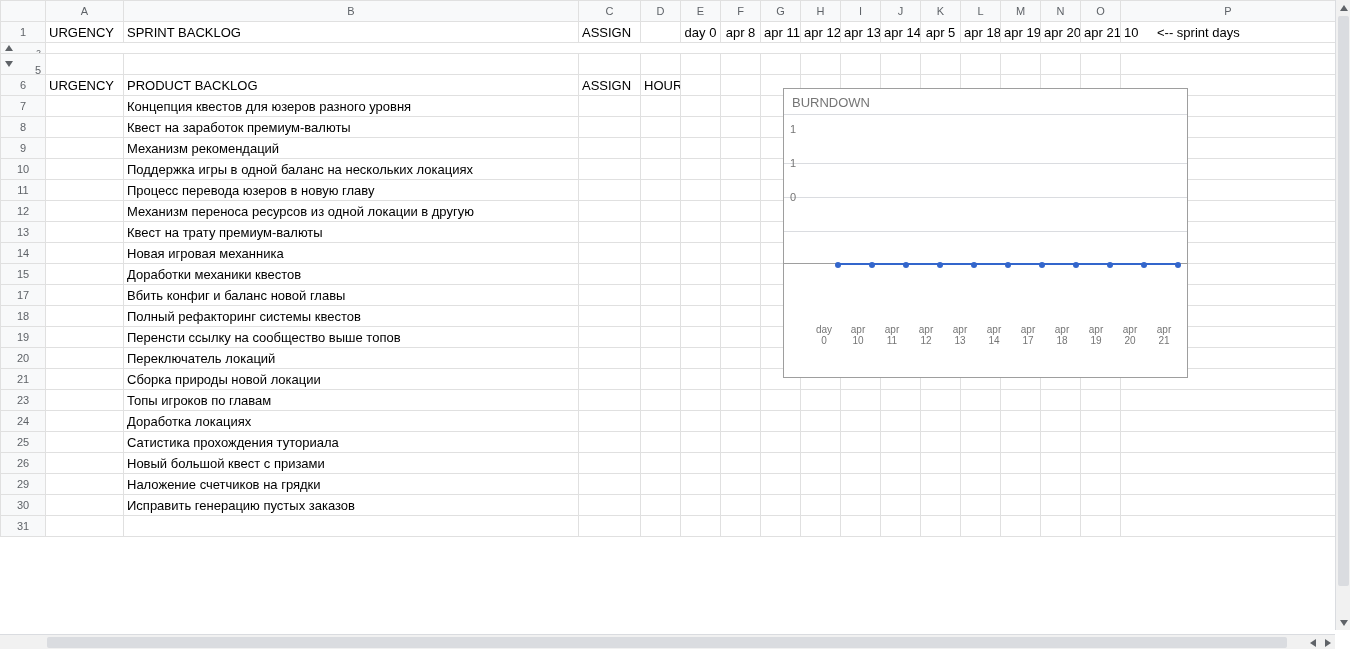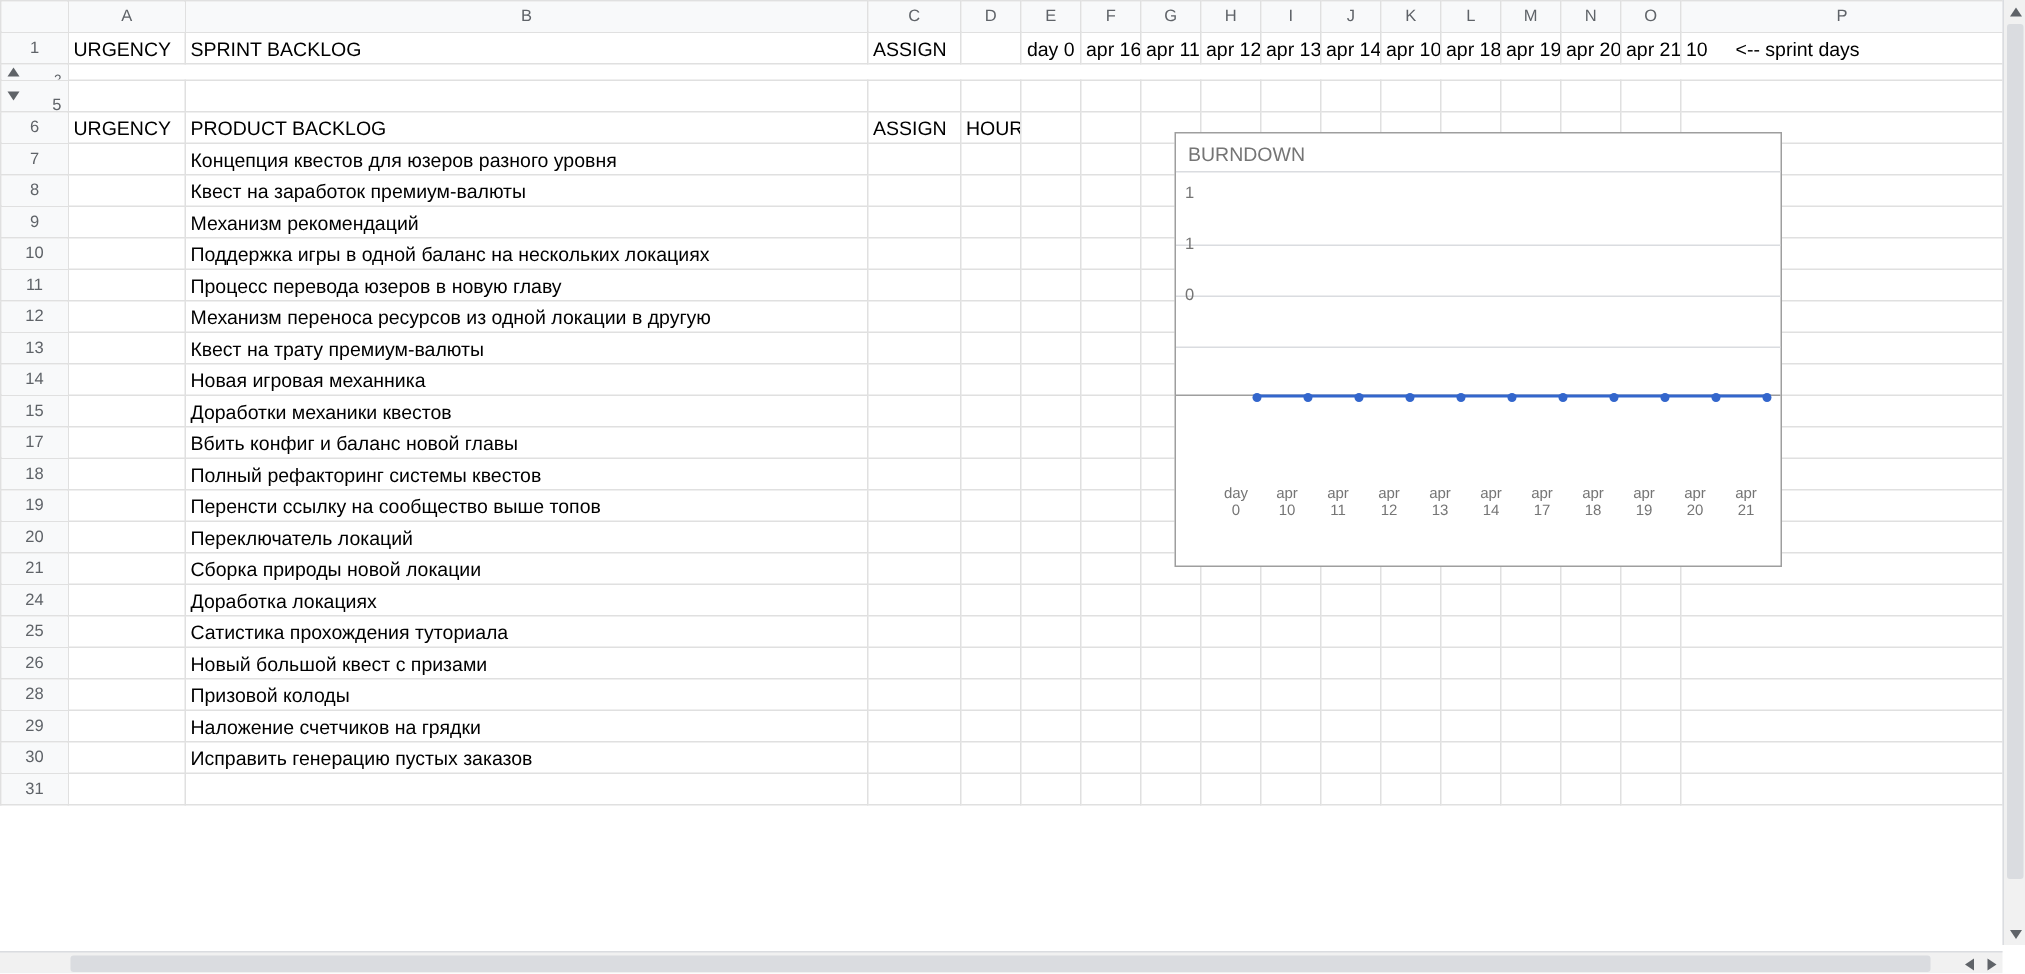--- a/index.html
+++ b/index.html
@@ -216,26 +216,26 @@
     <th>P</th>
   </tr>
 
   <tr>
     <th class="rowhdr">1</th>
     <td>URGENCY</td>
     <td>SPRINT BACKLOG</td>
     <td>ASSIGN</td>
     <td></td>
     <td class="center">day 0</td>
-    <td class="center">apr 16</td>
+    <td class="center">apr 8</td>
     <td class="center">apr 11</td>
     <td class="center">apr 12</td>
     <td class="center">apr 13</td>
     <td class="center">apr 14</td>
-    <td class="center">apr 10</td>
+    <td class="center">apr 5</td>
     <td class="center">apr 18</td>
     <td class="center">apr 19</td>
     <td class="center">apr 20</td>
     <td class="center">apr 21</td>
     <td style="position:relative;">
       <span style="float:left;">10</span>
       <span style="position:absolute;left:36px;">&lt;-- sprint days</span>
     </td>
   </tr>
 
@@ -552,20 +552,39 @@
           <td></td>
           <td></td>
           <td></td>
           <td></td>
           <td></td>
           <td></td>
           <td></td>
           <td></td>
         </tr>
         <tr>
+          <th class="rowhdr">23</th>
+          <td></td>
+          <td>Топы игроков по главам</td>
+          <td></td>
+          <td></td>
+          <td></td>
+          <td></td>
+          <td></td>
+          <td></td>
+          <td></td>
+          <td></td>
+          <td></td>
+          <td></td>
+          <td></td>
+          <td></td>
+          <td></td>
+          <td></td>
+        </tr>
+        <tr>
           <th class="rowhdr">24</th>
           <td></td>
           <td>Доработка локациях</td>
           <td></td>
           <td></td>
           <td></td>
           <td></td>
           <td></td>
           <td></td>
           <td></td>
@@ -593,39 +612,20 @@
           <td></td>
           <td></td>
           <td></td>
           <td></td>
           <td></td>
         </tr>
         <tr>
           <th class="rowhdr">26</th>
           <td></td>
           <td>Новый большой квест с призами</td>
-          <td></td>
-          <td></td>
-          <td></td>
-          <td></td>
-          <td></td>
-          <td></td>
-          <td></td>
-          <td></td>
-          <td></td>
-          <td></td>
-          <td></td>
-          <td></td>
-          <td></td>
-          <td></td>
-        </tr>
-        <tr>
-          <th class="rowhdr">28</th>
-          <td></td>
-          <td>Призовой колоды</td>
           <td></td>
           <td></td>
           <td></td>
           <td></td>
           <td></td>
           <td></td>
           <td></td>
           <td></td>
           <td></td>
           <td></td>

